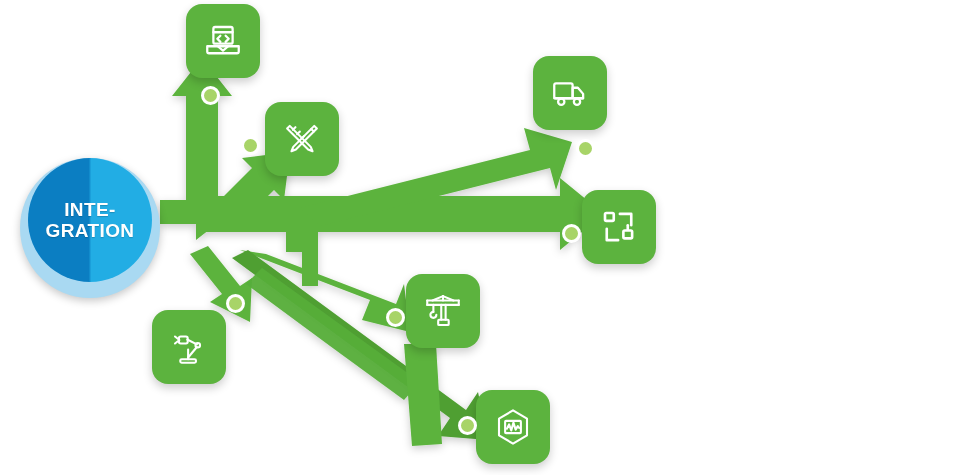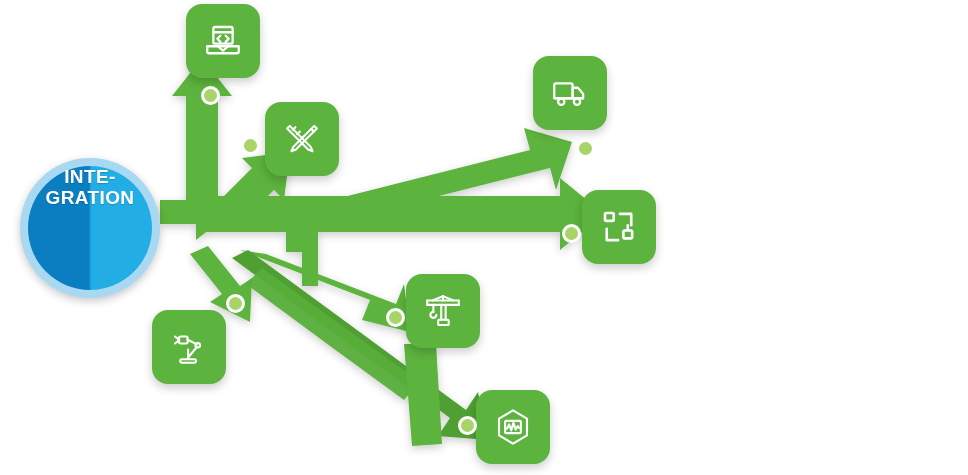--- a/index.html
+++ b/index.html
@@ -41,27 +41,27 @@
     justify-content: center;
     z-index: 40;
   }
   .hub-ring {
     background: #a9d9f2;
     box-shadow: 0 3px 9px rgba(0,0,0,0.22);
   }
   .hub-inner {
     position: absolute;
     left: 8px;
-    top: 8px;
+    top: 0;
     width: 124px;
     height: 124px;
     border-radius: 50%;
     background: linear-gradient(to right, #0b7ec2 0%, #0b7ec2 49%, #22ade4 51%, #22ade4 100%);
     display: flex;
-    align-items: flex-start;
+    align-items: center;
     justify-content: center;
   }
   .hub-label {
     color: #ffffff;
     font-weight: bold;
     font-size: 19px;
     line-height: 1.12;
     letter-spacing: 0.4px;
     text-align: center;
     text-shadow: 0 1px 1px rgba(0,0,0,0.18);

